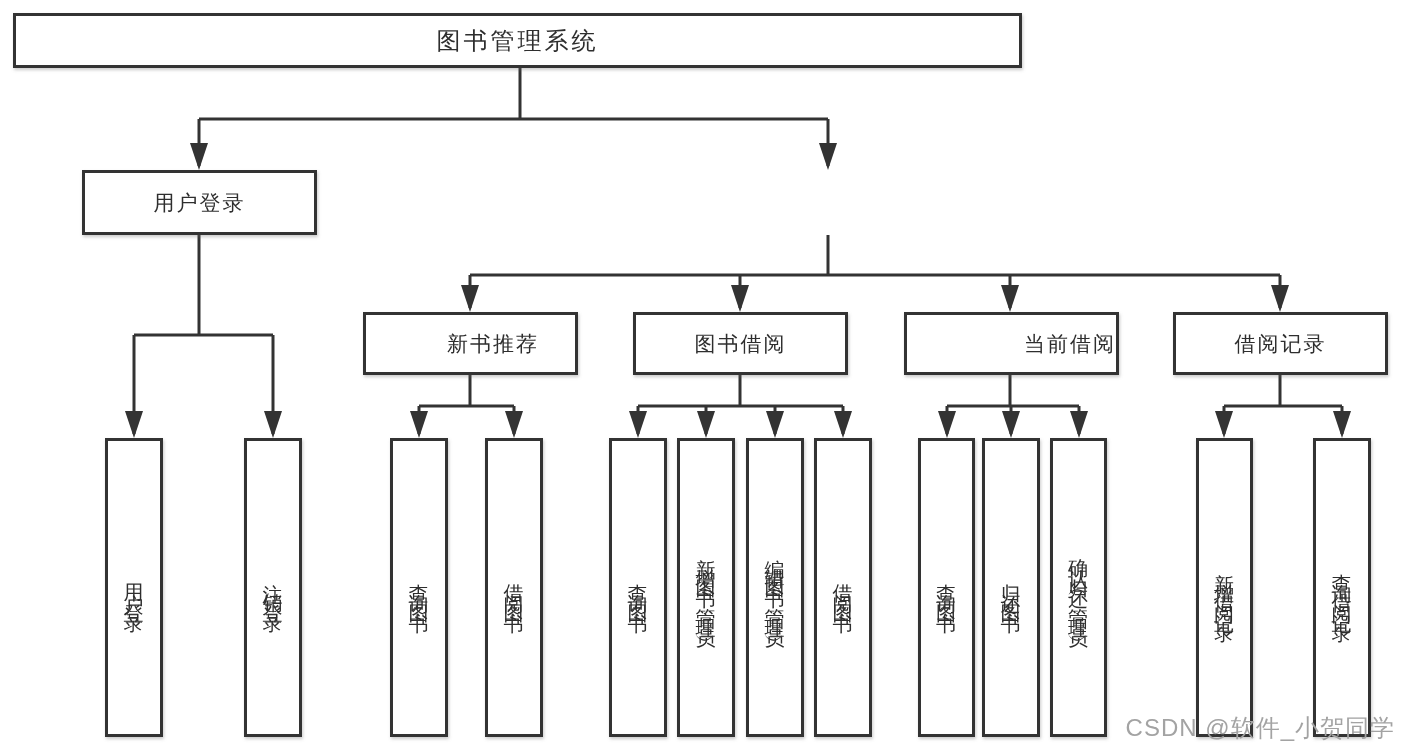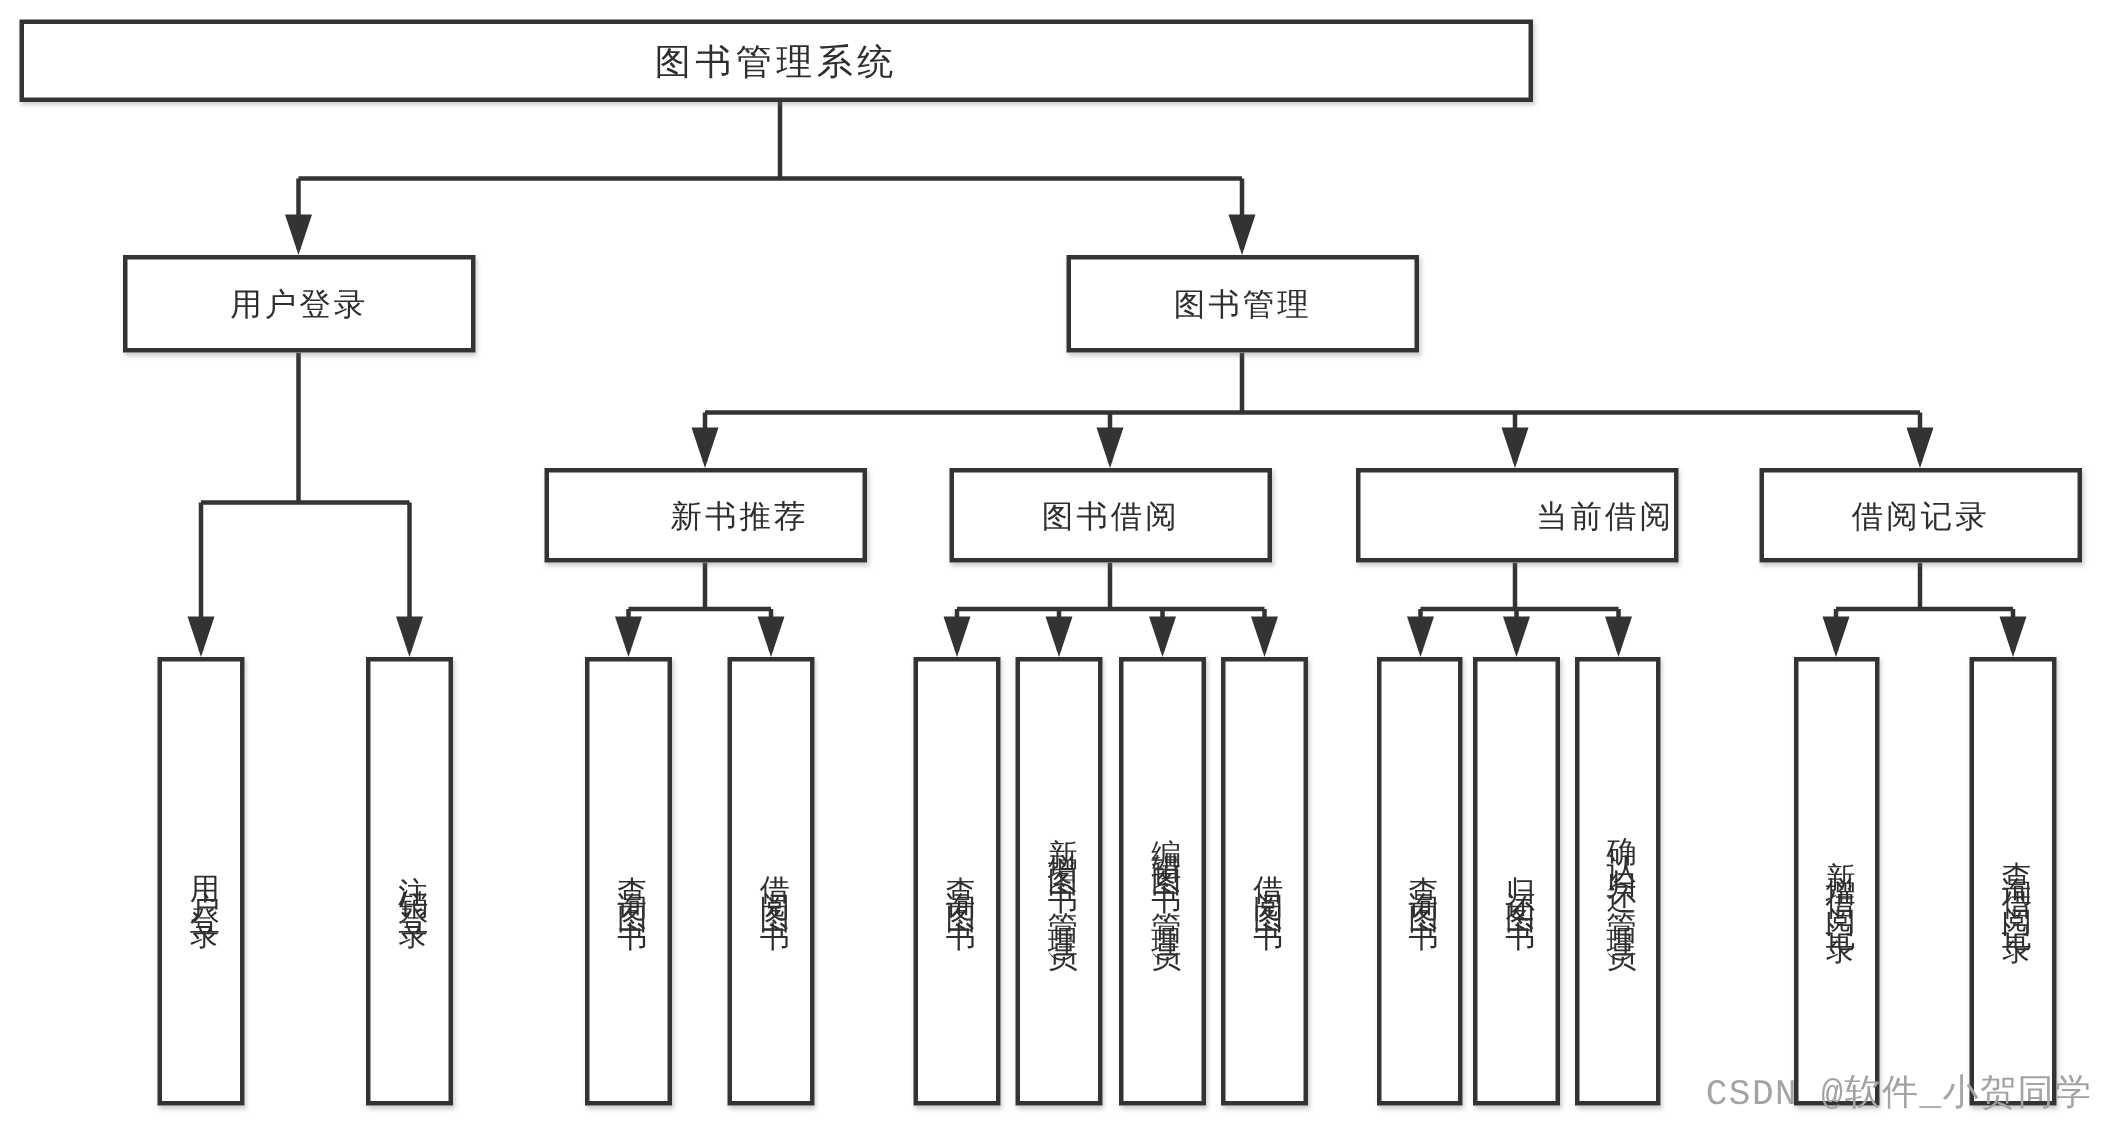--- a/index.html
+++ b/index.html
@@ -7,21 +7,21 @@
     --text: #2e2e2e;
     --wm: #a3a3a3;
     --bg: #ffffff;
   }
   html, body { margin: 0; padding: 0; background: var(--bg); }
   .canvas {
     position: relative;
     width: 1405px;
     height: 747px;
     background: var(--bg);
-    font-family: Liberation Mono, monospace;
+    font-family: Liberation Sans, sans-serif;
     color: var(--text);
     overflow: hidden;
   }
   svg.connectors {
     position: absolute;
     left: 0; top: 0;
     width: 1405px; height: 747px;
     z-index: 1;
   }
   svg.connectors line {
@@ -152,23 +152,20 @@
     </g>
   </svg>
 
   <div class="box title-box" style="left:13px; top:13px; width:1009px; height:55px;">
     <span>图书管理系统</span>
   </div>
 
   <div class="box hbox" style="left:82px; top:170px; width:235px; height:65px;">
     <span>用户登录</span>
   </div>
-  <div class="box hbox" style="left:711px; top:170px; width:235px; height:65px;">
-    <span>图书管理</span>
-  </div>
 
   <div class="box hbox" style="left:363px; top:312px; width:215px; height:63px;padding-left:45px;">
     <span>新书推荐</span>
   </div>
   <div class="box hbox" style="left:633px; top:312px; width:215px; height:63px;text-align:center;">
     <span>图书借阅</span>
   </div>
   <div class="box hbox" style="left:904px; top:312px; width:215px; height:63px;justify-content:flex-end;">
     <span>当前借阅</span>
   </div>

